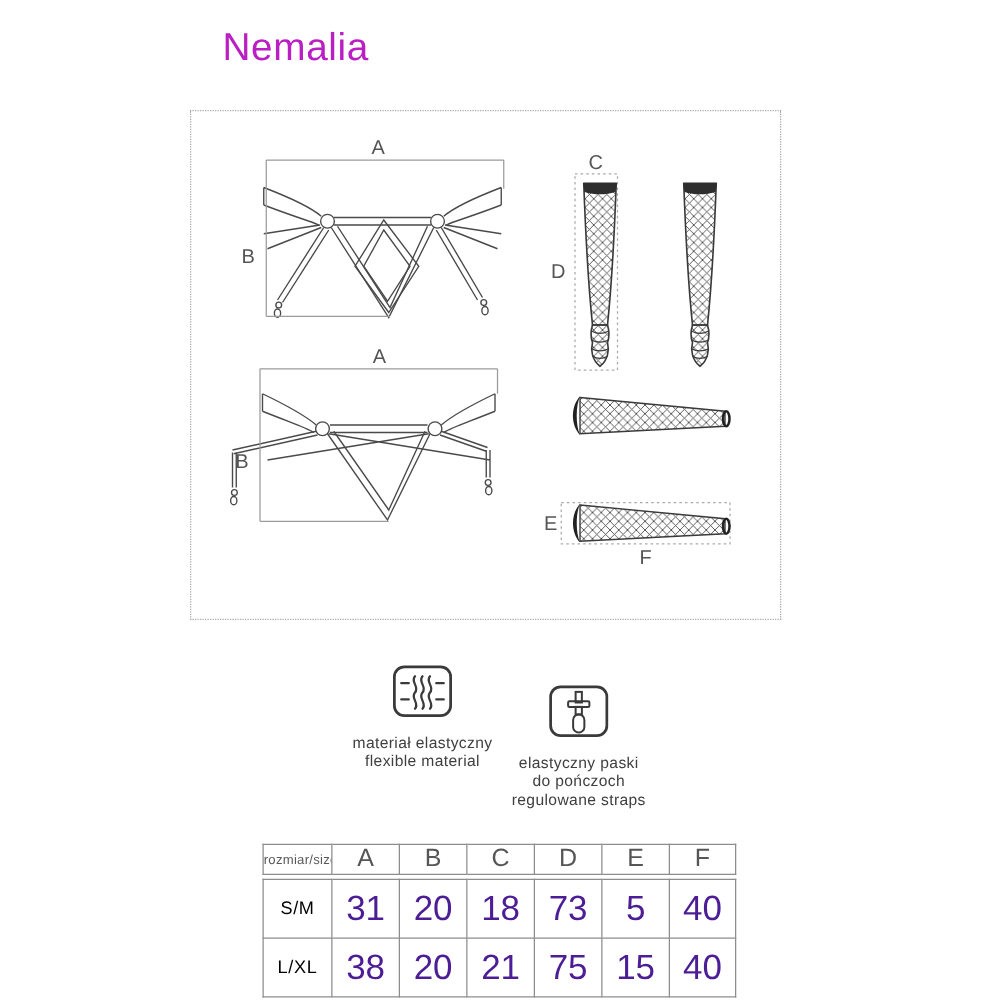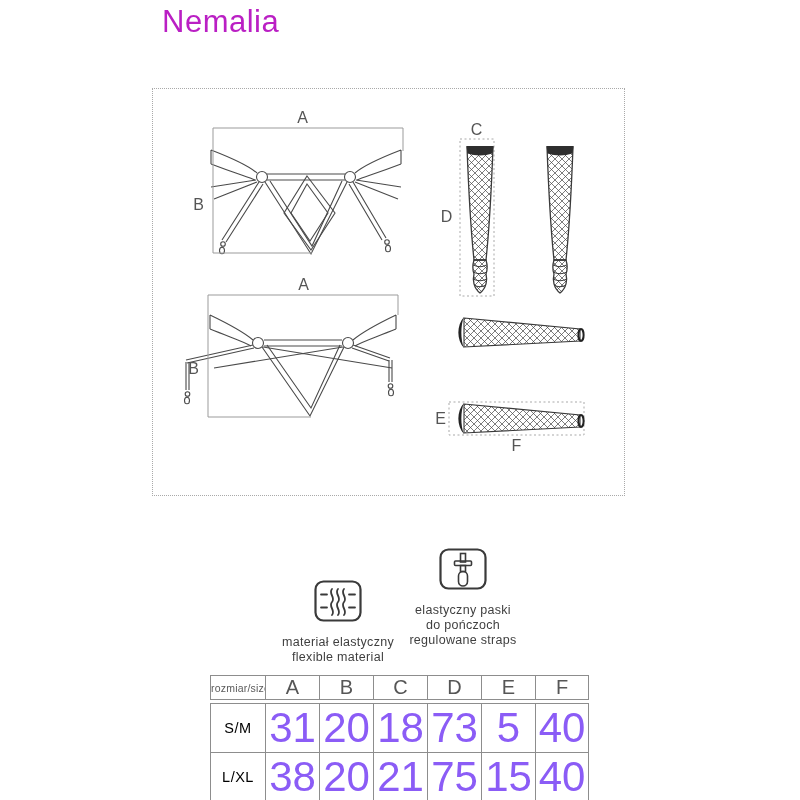--- a/index.html
+++ b/index.html
@@ -3,21 +3,21 @@
 <meta charset="utf-8">
 <style>
   html,body{margin:0;padding:0;}
   body{
     width:800px;height:800px;position:relative;overflow:hidden;
     background:#ffffff;
     font-family:"Liberation Sans", sans-serif;
     color:#3e3e3e;
   }
   .page-title{
-    position:absolute;left:162px;top:4px;margin:0;
+    position:absolute;left:162px;top:4px;margin:16px;
     font-size:31px;font-weight:400;letter-spacing:0.5px;
     color:#ba1fc4;
   }
   .sheet{
     position:absolute;left:152px;top:88px;width:471px;height:406px;
     border:1px dotted #a9a9a9;
   }
   .diagram-svg{position:absolute;left:0;top:0;}
   .dim-label{
     font-family:"Liberation Sans", sans-serif;
@@ -34,21 +34,21 @@
   table.sizes td{
     border:1px solid #8d8d8d;text-align:center;vertical-align:middle;
     padding:0;overflow:hidden;
   }
   table.head{margin-bottom:3px;}
   td.rozmiar{font-size:10.5px;color:#5a5a5a;letter-spacing:0.2px;}
   td.colletter{font-size:20px;color:#565656;}
   table.head td{height:21px;}
   table.body td{height:46px;}
   td.sizelabel{font-size:14.5px;color:#000000;letter-spacing:0.5px;}
-  td.val{font-size:42px;color:#8b5cf6;}
+  td.val{font-size:28px;color:#4c1d95;}
 </style>
 </head>
 <body>
 
 <h1 class="page-title">Nemalia</h1>
 
 <div class="sheet">
   <svg class="diagram-svg" width="471" height="406" viewBox="0 0 471 406">
     <defs>
       <pattern id="net" width="7" height="7" patternUnits="userSpaceOnUse">
@@ -124,21 +124,21 @@
     </g>
     <rect x="296" y="313" width="135" height="33" fill="none" stroke="#a9a9a9" stroke-width="1" stroke-dasharray="2 2.5"></rect>
     <g>
       <use href="#tube" transform="translate(307,314)"></use>
     </g>
     <text class="dim-label" x="288" y="335" text-anchor="middle">E</text>
     <text class="dim-label" x="364" y="362" text-anchor="middle">F</text>
   </svg>
 </div>
 
-<div class="feature" style="left:258px;top:580px;width:160px;">
+<div class="feature" style="left:258px;top:532px;width:160px;">
   <svg class="feature-icon" width="48" height="42" viewBox="0 0 48 42">
     <rect x="1.5" y="1.5" width="45" height="39" rx="8" fill="#ffffff" stroke="#3a3a3a" stroke-width="2.2"></rect>
     <g stroke="#3a3a3a" stroke-width="1.8" fill="none" stroke-linecap="round">
       <path d="M18,9 c-4,4.5 4,8.5 0,13 c-4,4.5 4,8.5 0,13"></path>
       <path d="M24,9 c-4,4.5 4,8.5 0,13 c-4,4.5 4,8.5 0,13"></path>
       <path d="M30,9 c-4,4.5 4,8.5 0,13 c-4,4.5 4,8.5 0,13"></path>
       <path d="M7,14.5 h6 M7,27.5 h6 M35,14.5 h6 M35,27.5 h6"></path>
     </g>
   </svg>
   <div class="feature-caption">

